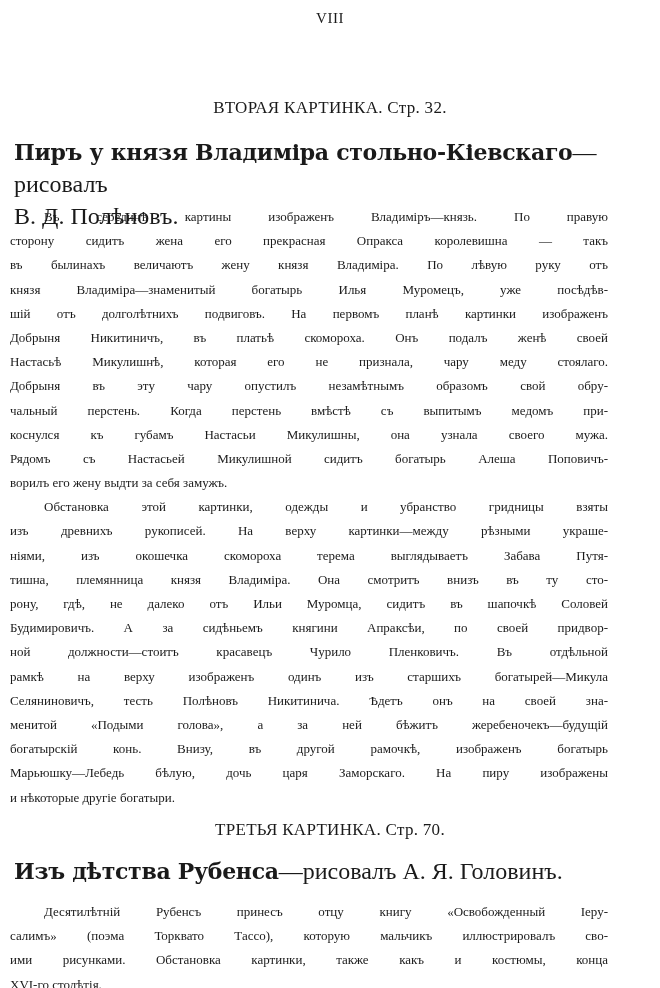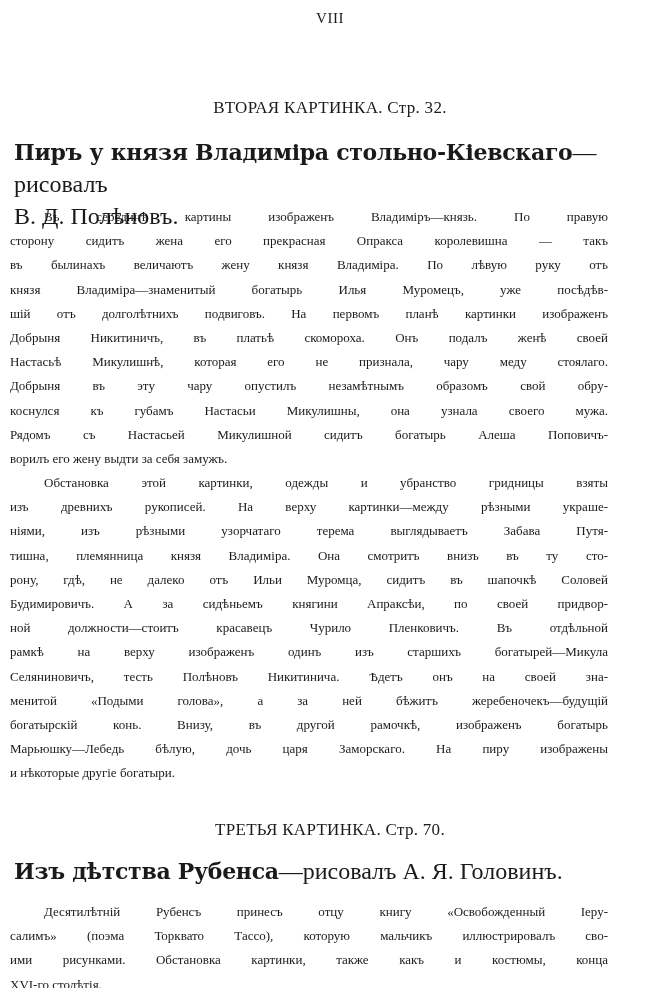--- a/index.html
+++ b/index.html
@@ -88,28 +88,29 @@
   <div class="body-text" style="top:205px;">
     <div>
       <span class="line indent">Въ серединѣ картины изображенъ Владиміръ—князь. По правую</span>
       <span class="line">сторону сидитъ жена его прекрасная Опракса королевишна — такъ</span>
       <span class="line">въ былинахъ величаютъ жену князя Владиміра. По лѣвую руку отъ</span>
       <span class="line">князя Владиміра—знаменитый богатырь Илья Муромецъ, уже посѣдѣв-</span>
       <span class="line">шій отъ долголѣтнихъ подвиговъ. На первомъ планѣ картинки изображенъ</span>
       <span class="line">Добрыня Никитиничъ, въ платьѣ скомороха. Онъ подалъ женѣ своей</span>
       <span class="line">Настасьѣ Микулишнѣ, которая его не признала, чару меду стоялаго.</span>
       <span class="line">Добрыня въ эту чару опустилъ незамѣтнымъ образомъ свой обру-</span>
+      <span class="line">чальный перстень. Когда перстень вмѣстѣ съ выпитымъ медомъ при-</span>
       <span class="line">коснулся къ губамъ Настасьи Микулишны, она узнала своего мужа.</span>
       <span class="line">Рядомъ съ Настасьей Микулишной сидитъ богатырь Алеша Поповичъ-</span>
       <span class="line last">ворилъ его жену выдти за себя замужъ.</span>
     </div>
     <div>
       <span class="line indent">Обстановка этой картинки, одежды и убранство гридницы взяты</span>
       <span class="line">изъ древнихъ рукописей. На верху картинки—между рѣзными украше-</span>
-      <span class="line">ніями, изъ рѣзными узорчатаго терема выглядываетъ Забава Путя-</span>
+      <span class="line">ніями, изъ окошечка скомороха терема выглядываетъ Забава Путя-</span>
       <span class="line">тишна, племянница князя Владиміра. Она смотритъ внизъ въ ту сто-</span>
       <span class="line">рону, гдѣ, не далеко отъ Ильи Муромца, сидитъ въ шапочкѣ Соловей</span>
       <span class="line">Будимировичъ. А за сидѣньемъ княгини Апраксѣи, по своей придвор-</span>
       <span class="line">ной должности—стоитъ красавецъ Чурило Пленковичъ. Въ отдѣльной</span>
       <span class="line">рамкѣ на верху изображенъ одинъ изъ старшихъ богатырей—Микула</span>
       <span class="line">Селяниновичъ, тесть Полѣновъ Никитинича. Ѣдетъ онъ на своей зна-</span>
       <span class="line">менитой «Подыми голова», а за ней бѣжитъ жеребеночекъ—будущій</span>
       <span class="line">богатырскій конь. Внизу, въ другой рамочкѣ, изображенъ богатырь</span>
       <span class="line">Марьюшку—Лебедь бѣлую, дочь царя Заморскаго. На пиру изображены</span>
       <span class="line last">и нѣкоторые другіе богатыри.</span>

